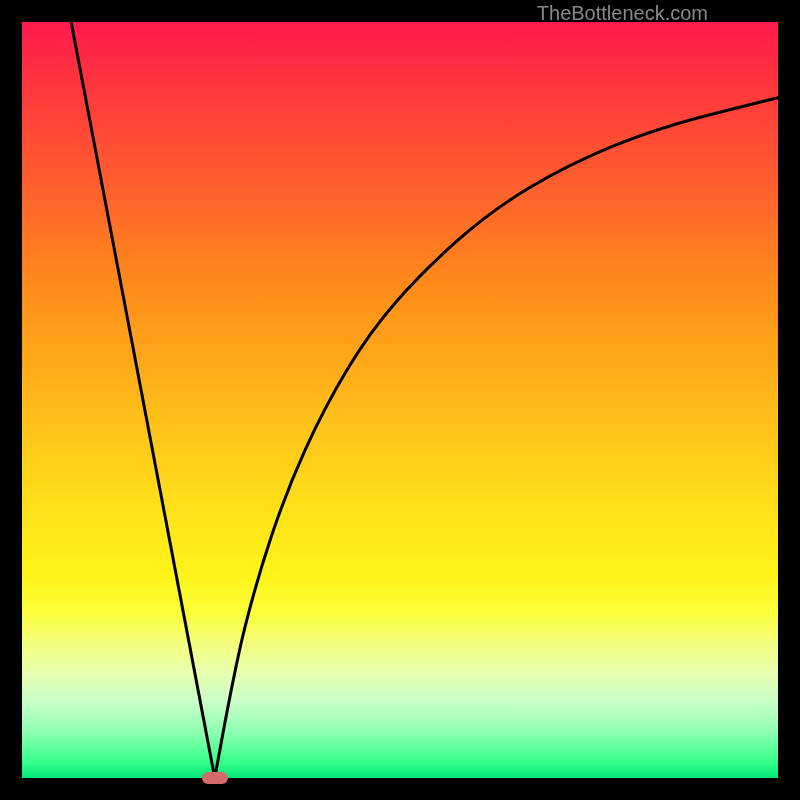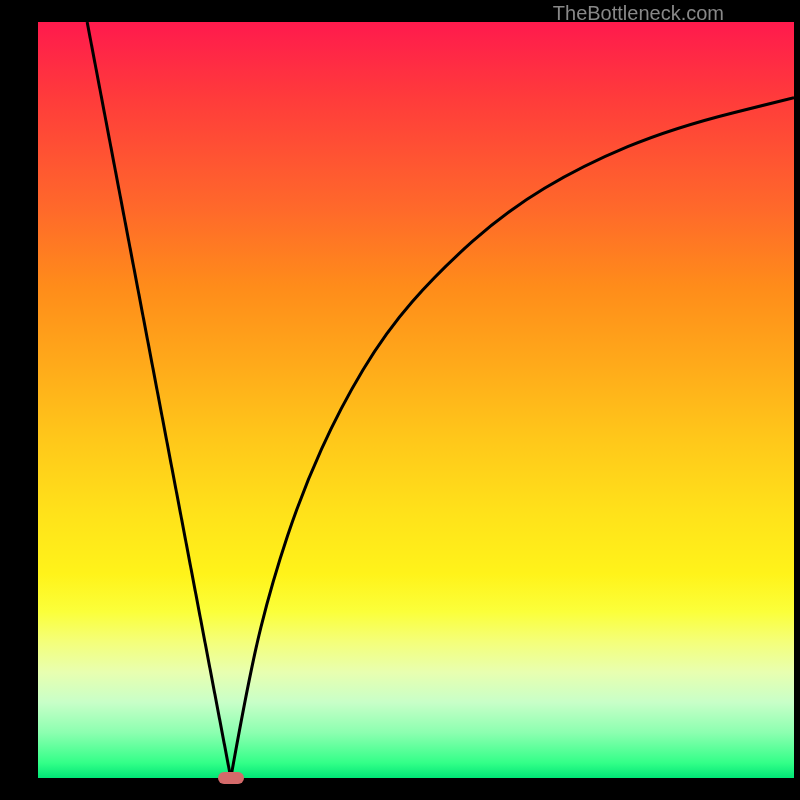--- a/index.html
+++ b/index.html
@@ -7,21 +7,21 @@
     padding: 0;
     background: #000;
     width: 800px;
     height: 800px;
     overflow: hidden;
     font-family: Arial, sans-serif;
   }
   .frame {
     position: absolute;
     top: 0;
-    left: 16px;
+    left: 0;
     width: 732px;
     height: 800px;
     background: #000;
     text-decoration: underline;
   }
   .plot-area {
     position: absolute;
     top: 22px;
     left: 22px;
     width: 756px;

